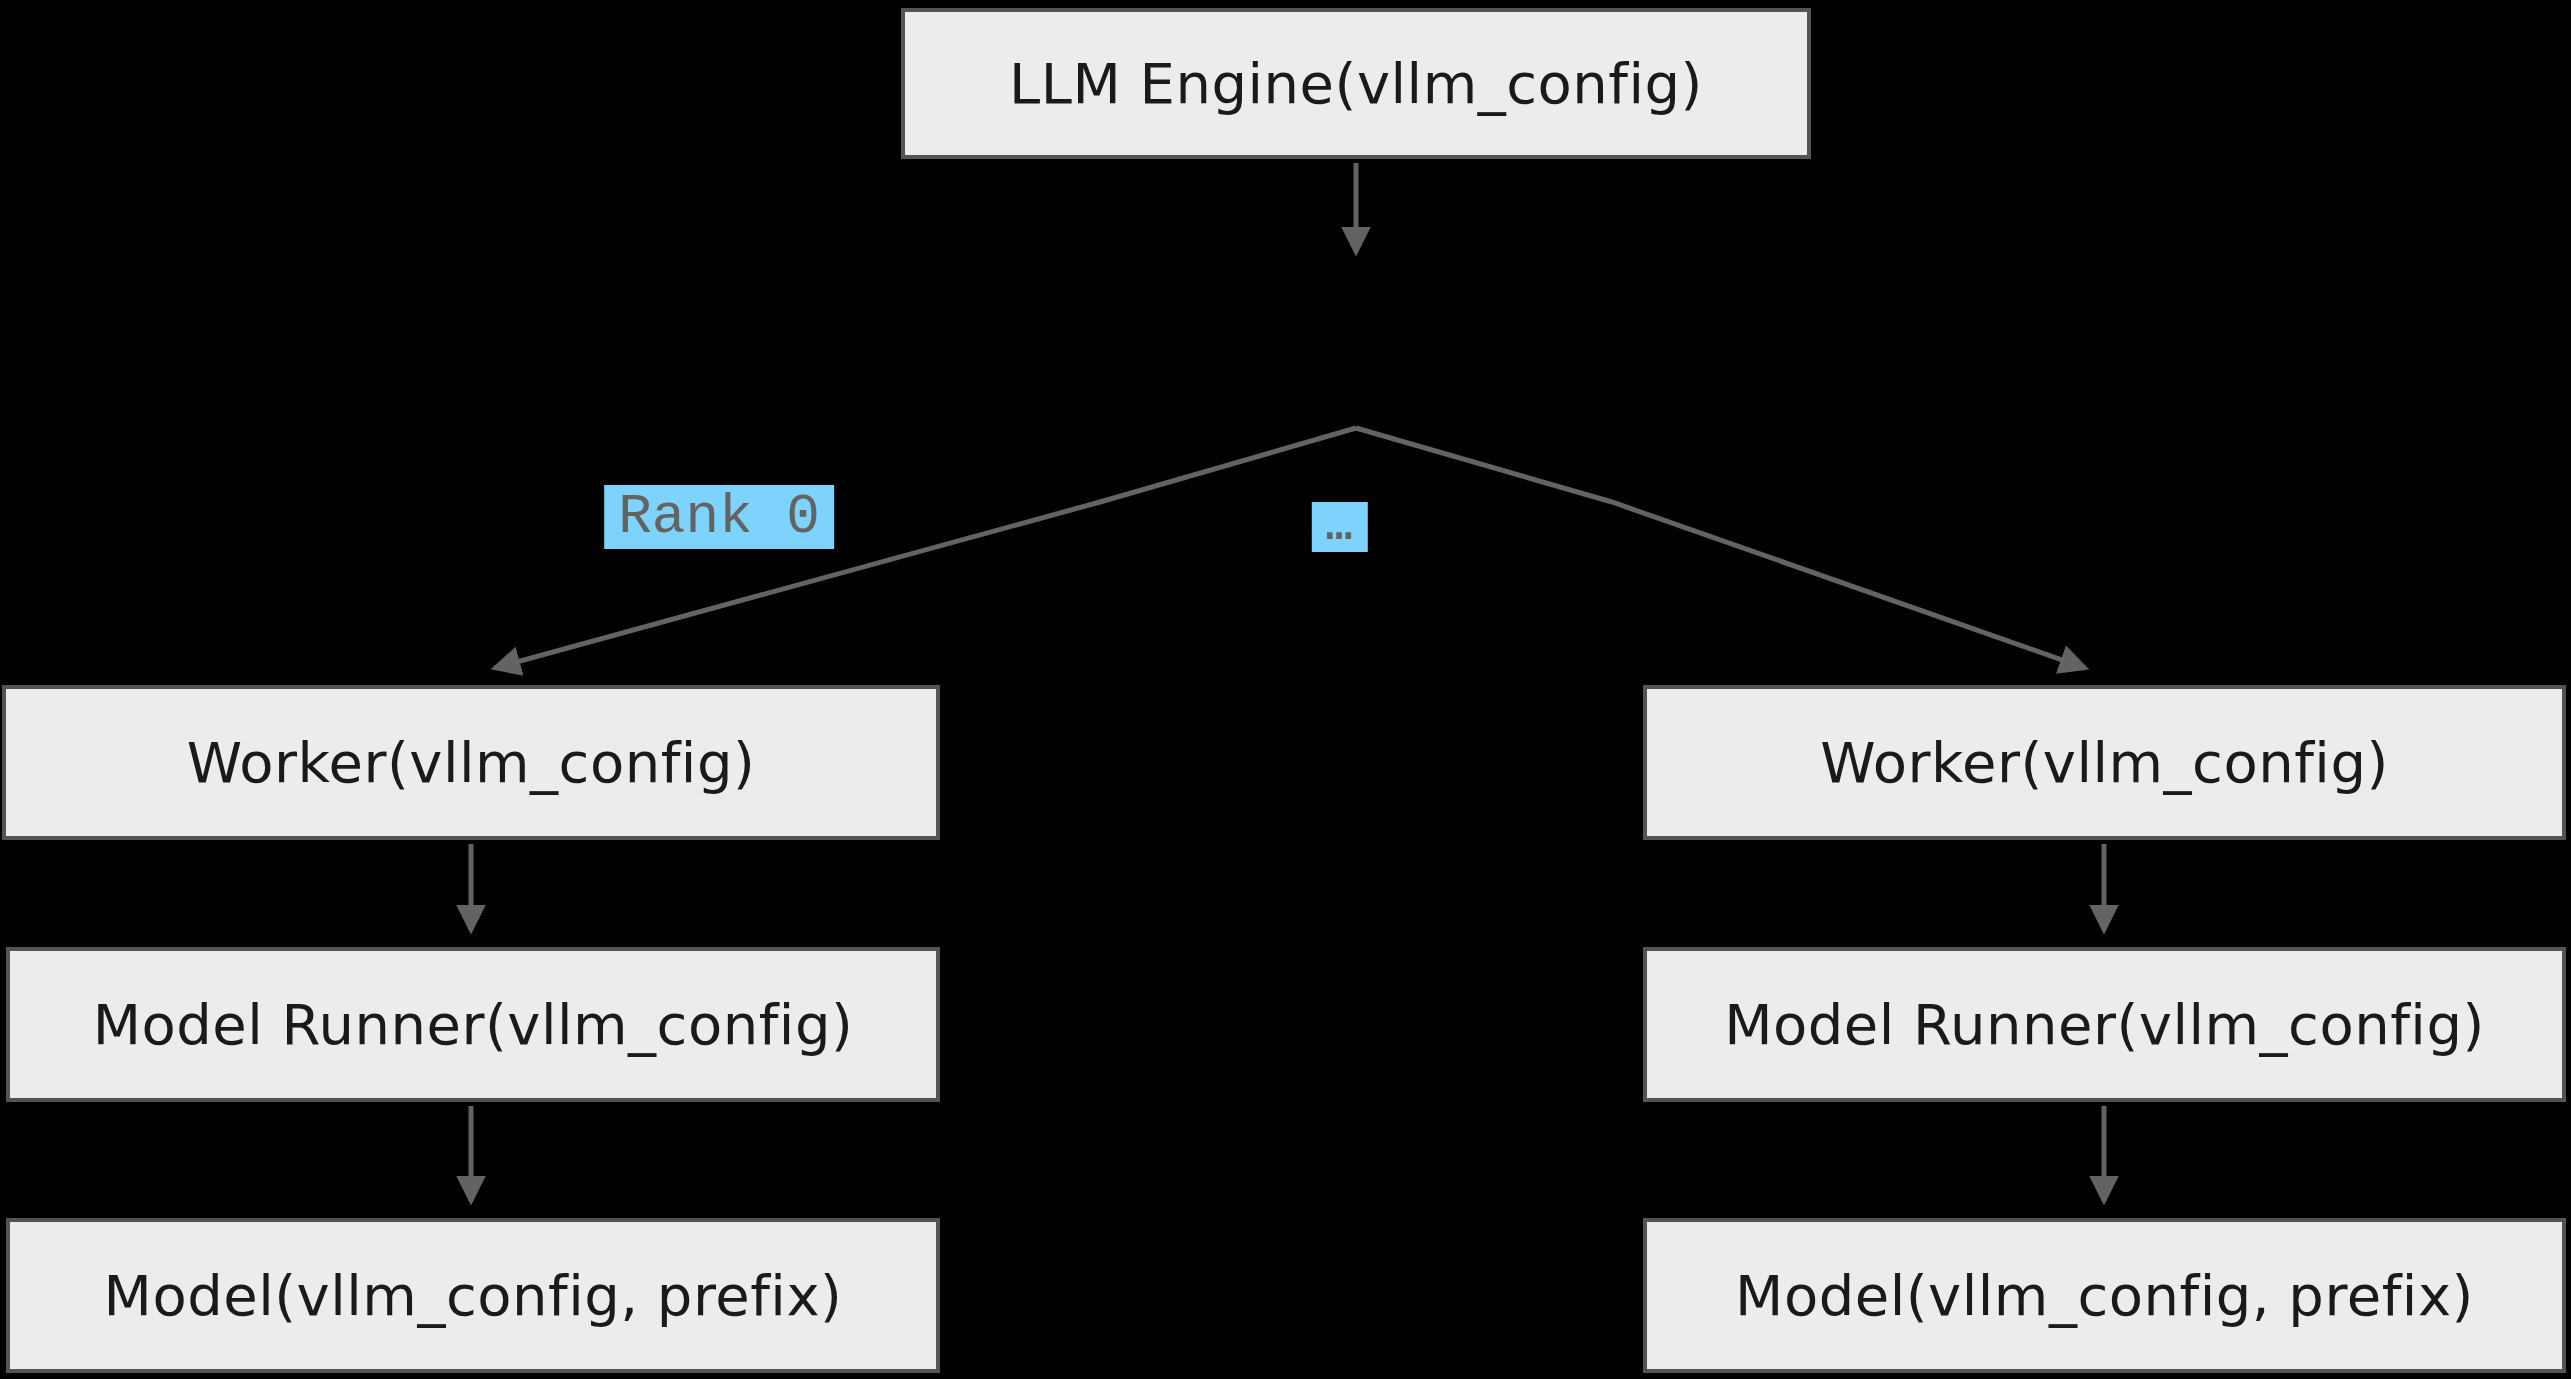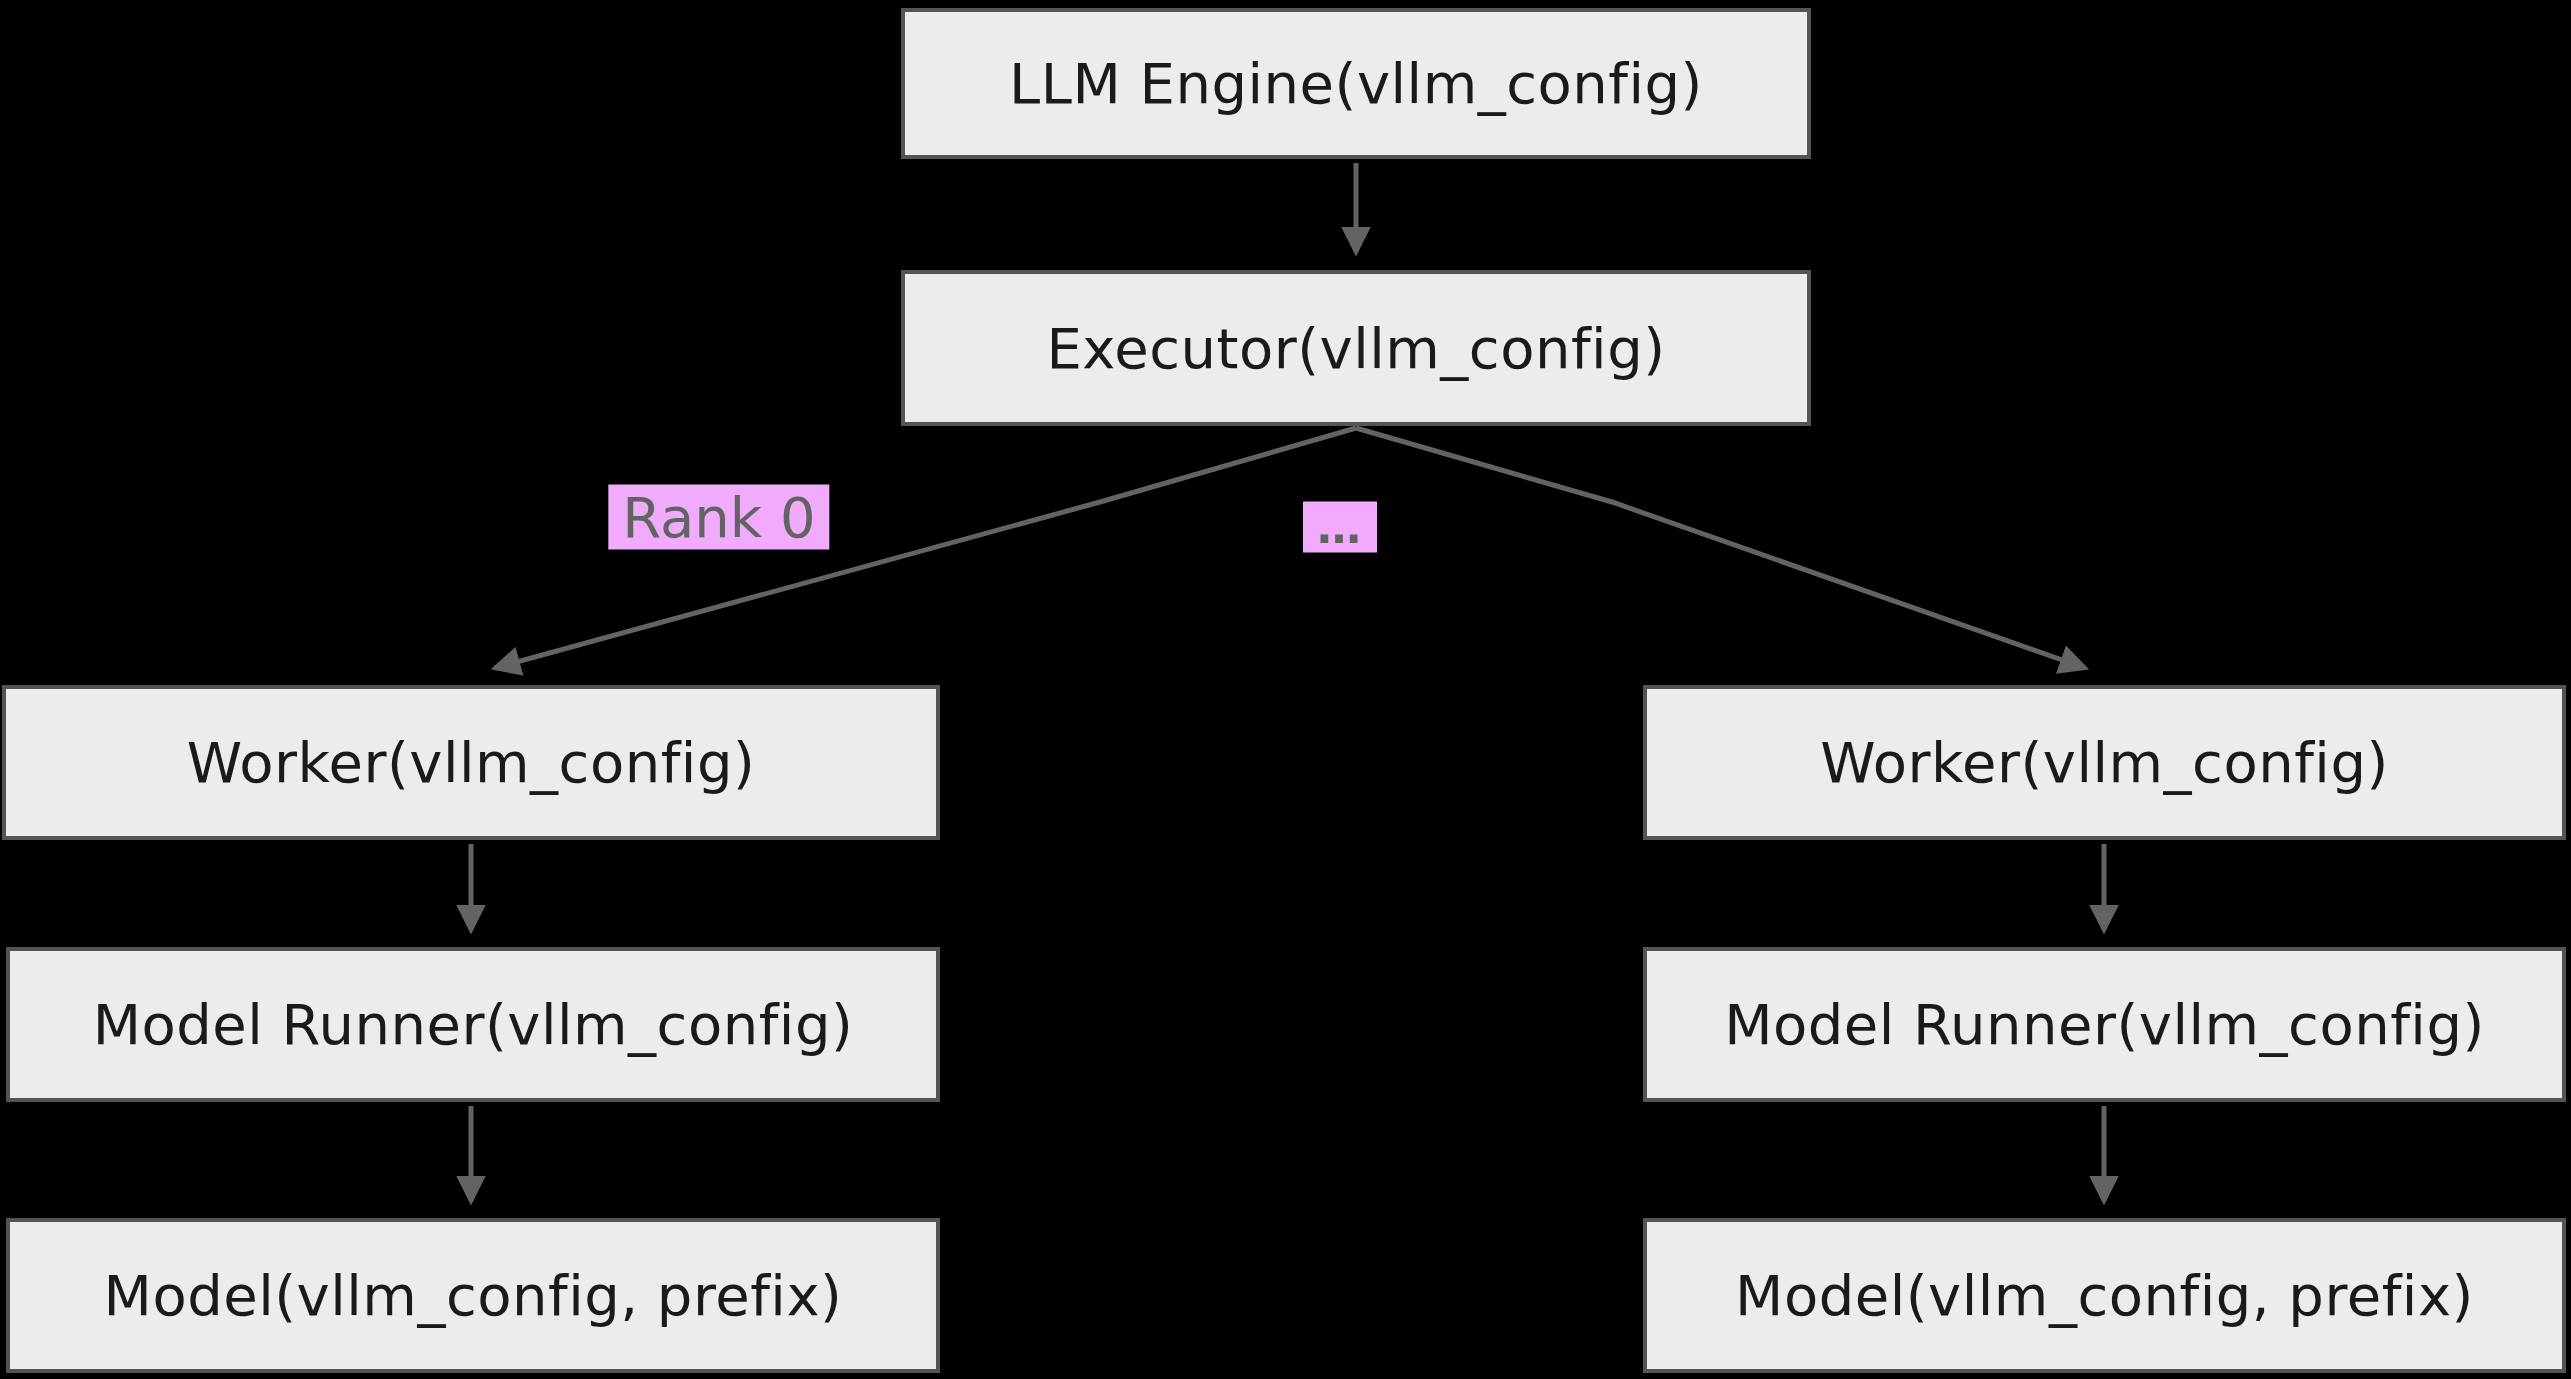--- a/index.html
+++ b/index.html
@@ -43,24 +43,25 @@
   .node-model-l  { left: 6px;    top: 1218px; width: 934px; height: 155px; }
   
   .node-worker-r { left: 1643px; top: 685px;  width: 923px; height: 155px; }
   .node-runner-r { left: 1643px; top: 947px;  width: 923px; height: 155px; }
   .node-model-r  { left: 1643px; top: 1218px; width: 923px; height: 155px; }
 
   .edge-label {
     position: absolute;
     transform: translate(-50%, -50%);
     color: #636363;
-    background: #f0abfc;
+    background: #7dd3fc;
     font-size: 56px;
     padding: 0 14px;
     white-space: nowrap;
+    font-family: Liberation Mono, monospace;
   }
   .edge-label-rank0 { left: 719px;  top: 517px; }
   .edge-label-rankn { left: 1990px; top: 517px; }
   .edge-label-dots  { left: 1340px; top: 527px; font-size: 44px; font-weight: bold; letter-spacing: 2px; }
 </style>
 </head>
 <body>
 
 <div class="canvas">
 
@@ -76,23 +77,20 @@
     <path d="M 471 844 L 471 930" stroke="#636363" stroke-width="5" fill="none" marker-end="url(#arrowhead)"></path>
     <path d="M 471 1106 L 471 1201" stroke="#636363" stroke-width="5" fill="none" marker-end="url(#arrowhead)"></path>
     <path d="M 2104 844 L 2104 930" stroke="#636363" stroke-width="5" fill="none" marker-end="url(#arrowhead)"></path>
     <path d="M 2104 1106 L 2104 1201" stroke="#636363" stroke-width="5" fill="none" marker-end="url(#arrowhead)"></path>
   </svg>
 
   <div class="node node-engine">
     <span>LLM Engine(vllm_config)</span>
   </div>
 
-  <div class="node node-executor">
-    <span>Executor(vllm_config)</span>
-  </div>
 
   <div class="node node-worker-l">
     <span>Worker(vllm_config)</span>
   </div>
 
   <div class="node node-runner-l">
     <span>Model Runner(vllm_config)</span>
   </div>
 
   <div class="node node-model-l">

